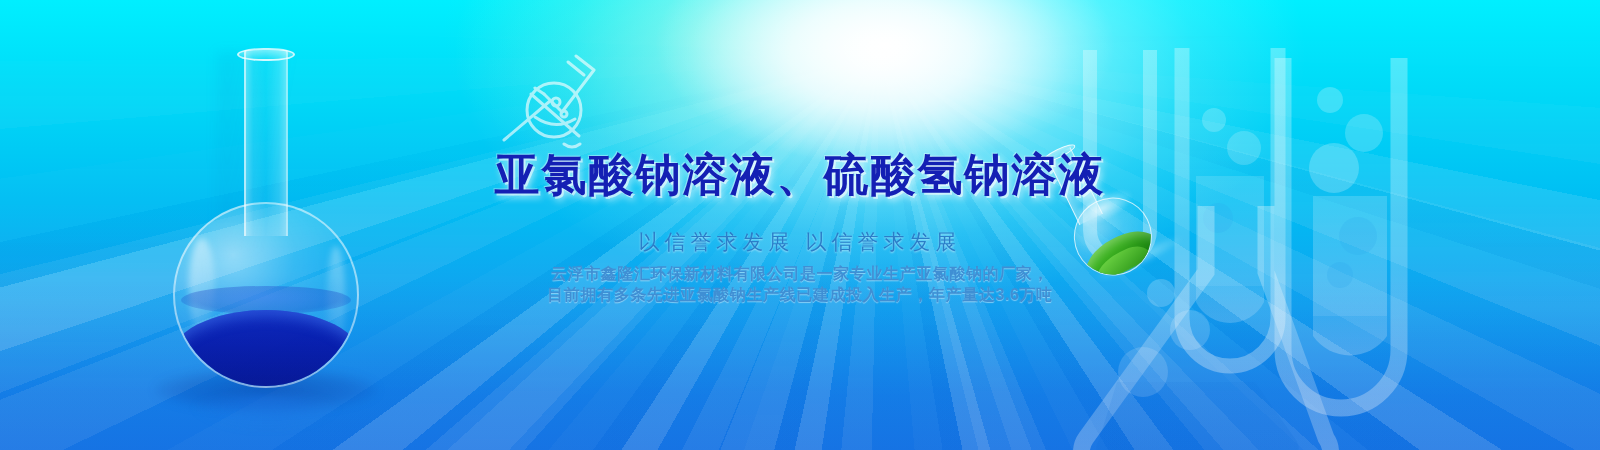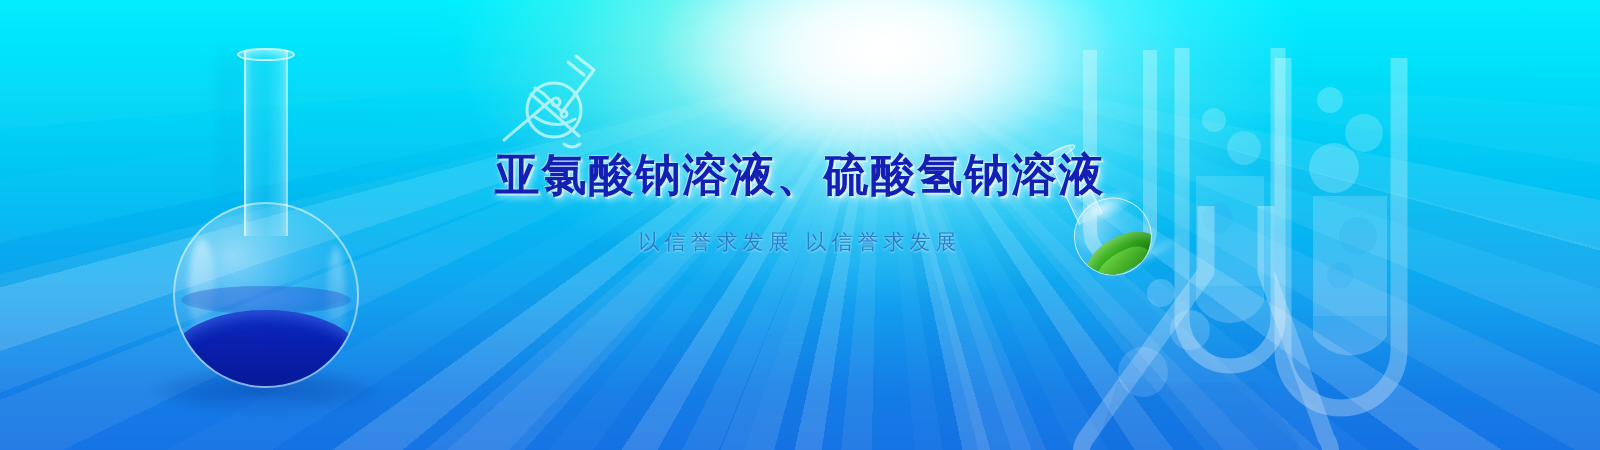--- a/index.html
+++ b/index.html
@@ -334,15 +334,19 @@
       </div>
       <div class="fg-splash"></div>
     </div>
   </div>
 
   <div class="layer bottom-shade"></div>
 
   <div class="text-block">
     <div class="headline">亚氯酸钠溶液、硫酸氢钠溶液</div>
     <div class="subtitle">以信誉求发展   以信誉求发展</div>
+    <div class="desc">
+      <div>云浮市鑫隆汇环保新材料有限公司是一家专业生产亚氯酸钠的厂家，</div>
+      <div>目前拥有多条先进亚氯酸钠生产线已建成投入生产，年产量达3.6万吨</div>
+    </div>
   </div>
 
 </div>
 
 </body></html>

